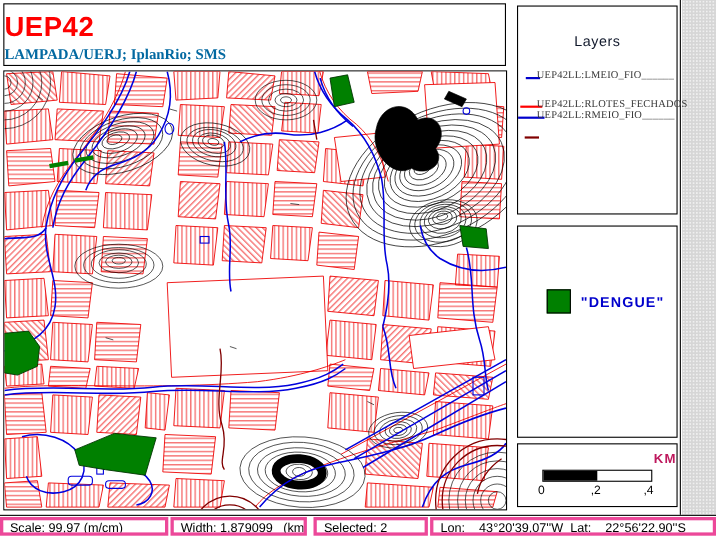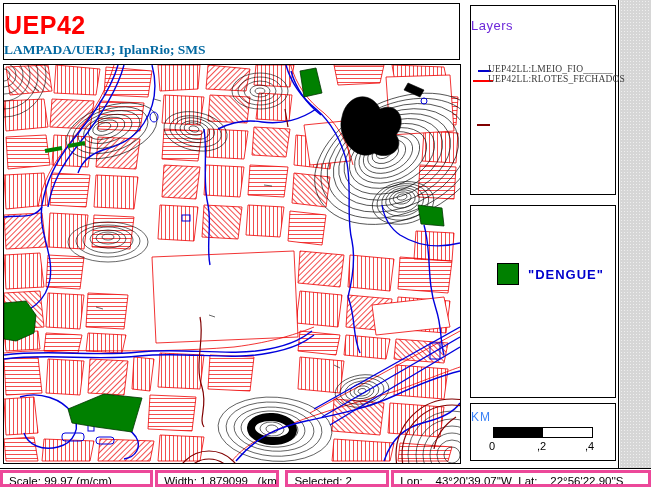--- a/index.html
+++ b/index.html
@@ -11,30 +11,30 @@
   #map-title{margin-top:7px;font-size:25px;font-weight:bold;color:#ff0000;letter-spacing:0.5px;}
   #map-subtitle{margin-top:2px;font-family:"Liberation Serif",serif;font-size:13.5px;font-weight:bold;color:#0000cc;}
   
   #map-box{left:3px;top:64px;width:456px;height:398px;}
   #map-box svg{display:block;}
   
   #right-edge-line{position:absolute;left:618px;top:0;width:1px;height:468px;background:#000;}
   #side-strip{position:absolute;left:620px;top:0;width:31px;height:468px;background-color:#d6d6d6;
       background-image:radial-gradient(#efefef 26%,rgba(0,0,0,0) 27%);background-size:3px 3px;}
   #layers-box{left:470px;top:5px;width:144px;height:188px;}
-  #layers-title{margin-top:12px;font-size:13px;color:#6d28d9;letter-spacing:0.5px;}
+  #layers-title{text-align:center;margin-top:24px;font-size:13px;color:#0f172a;letter-spacing:0.5px;}
   .layer-row{position:absolute;left:0;width:100%;height:14px;}
   .layer-swatch{position:absolute;top:6px;height:2px;}
   .layer-label{position:absolute;left:17px;top:0;font-family:"Liberation Serif",serif;
       font-size:9.5px;color:#3a3a3a;white-space:nowrap;letter-spacing:0.2px;}
   #legend-box{left:470px;top:205px;width:144px;height:191px;}
   #legend-swatch{position:absolute;left:26px;top:57px;width:20px;height:20px;border:1.5px solid #000;}
   #legend-label{position:absolute;left:57px;top:61px;font-size:13px;font-weight:bold;color:#0000cc;letter-spacing:1px;}
   #scalebar-box{left:470px;top:403px;width:144px;height:56px;}
-  #scalebar-unit{text-align:left;margin-top:6px;font-size:12px;font-weight:normal;color:#3b82f6;letter-spacing:1px;}
+  #scalebar-unit{text-align:right;margin-top:6px;font-size:12px;font-weight:bold;color:#be185d;letter-spacing:1px;}
   #scalebar-bar{position:absolute;left:22px;top:23px;width:98px;height:9px;border:1px solid #000;background:#fff;}
   #scalebar-fill{position:absolute;left:0;top:0;width:50%;height:100%;background:#000;}
   #scalebar-ticks{position:absolute;left:18px;top:36px;width:108px;font-size:11px;color:#000;}
   #scalebar-ticks span{position:absolute;top:0;}
   #tick-0{left:0px;} #tick-mid{left:48px;} #tick-end{left:96px;}
   
   #status-top-line{position:absolute;left:0;top:468px;width:651px;height:1px;background:#000;}
   #statusbar{position:absolute;left:0;top:470px;width:651px;height:19px;display:flex;}
   .status-cell{border:3px solid #ec4899;background:#fff;height:17px;line-height:16px;
       font-size:11.5px;color:#000;padding-left:6px;box-sizing:border-box;white-space:pre;overflow:hidden;}
@@ -321,23 +321,27 @@
 
   <div id="right-edge-line"></div>
   <div id="side-strip"></div>
 
   <div class="box" id="layers-box">
     <div id="layers-title">Layers</div>
     <div class="layer-row" style="top:58px;">
       <span class="layer-swatch" style="background-color: rgb(0, 0, 204); left: 7px; width: 13px;"></span>
       <span class="layer-label">UEP42LL:LMEIO_FIO______</span>
     </div>
-    <div class="layer-row" style="top:68px;">
+    <div class="layer-row" style="top:84px;">
       <span class="layer-swatch" style="background-color: rgb(255, 0, 0); left: 2px; width: 20px;"></span>
       <span class="layer-label">UEP42LL:RLOTES_FECHADOS</span>
+    </div>
+    <div class="layer-row" style="top:94px;">
+      <span class="layer-swatch" style="background-color: rgb(0, 0, 204); left: 0px; width: 24px;"></span>
+      <span class="layer-label">UEP42LL:RMEIO_FIO______</span>
     </div>
     <div class="layer-row" style="top:112px;">
       <span class="layer-swatch" style="background-color: rgb(128, 0, 0); left: 6px; width: 13px;"></span>
     </div>
   </div>
 
   <div class="box" id="legend-box">
     <div id="legend-swatch" style="background-color: rgb(0, 128, 0);"></div>
     <div id="legend-label">"DENGUE"</div>
   </div>

